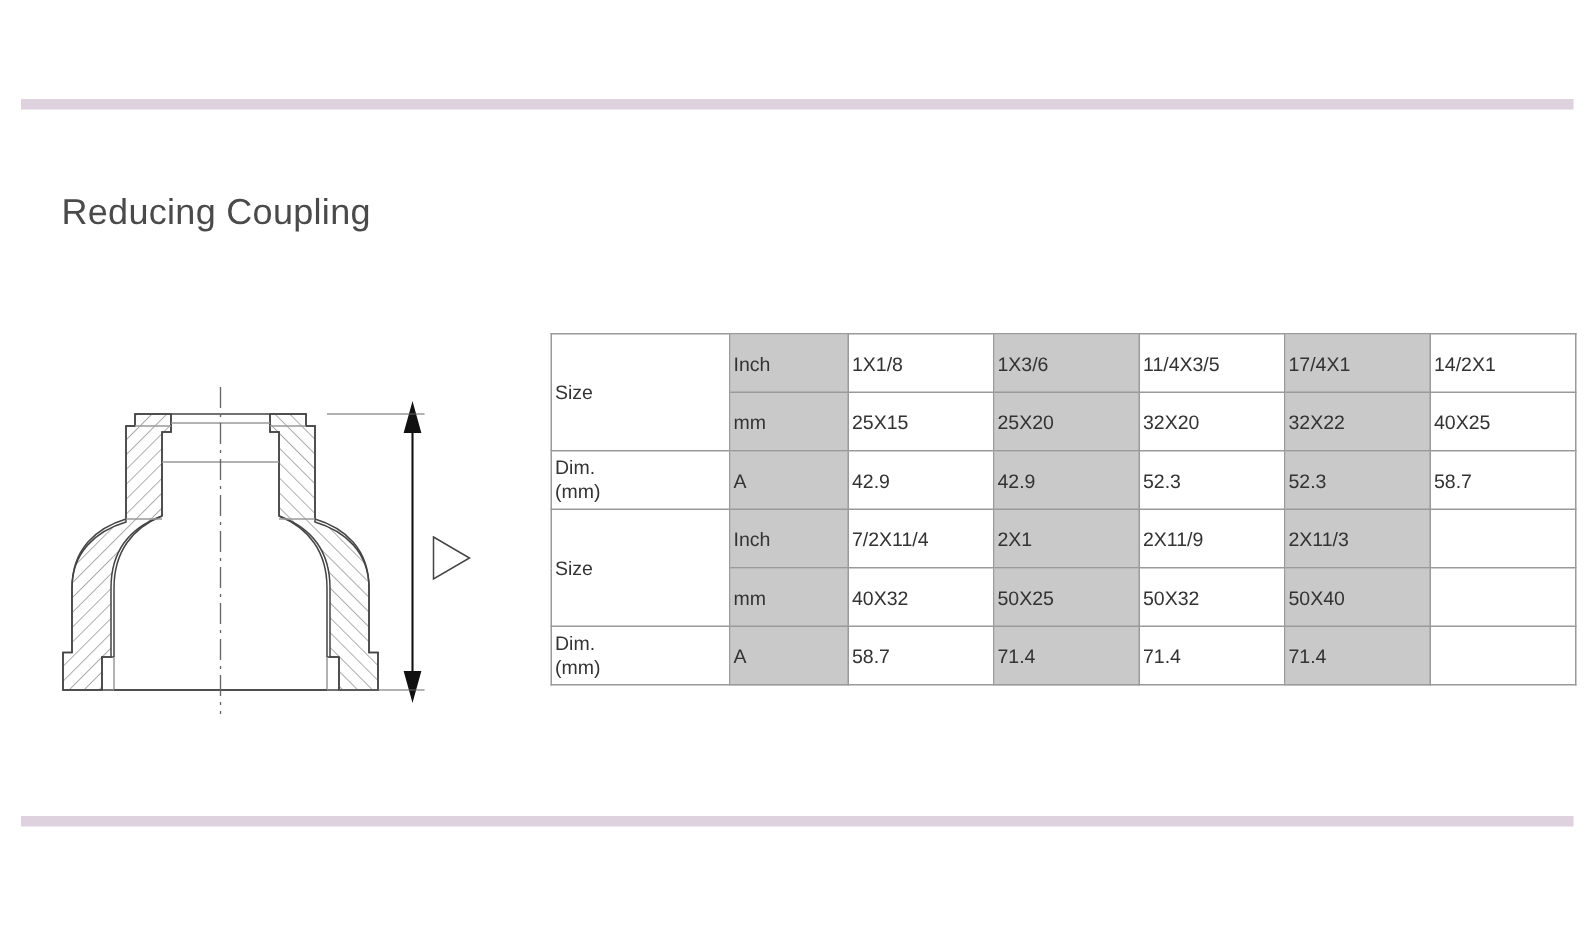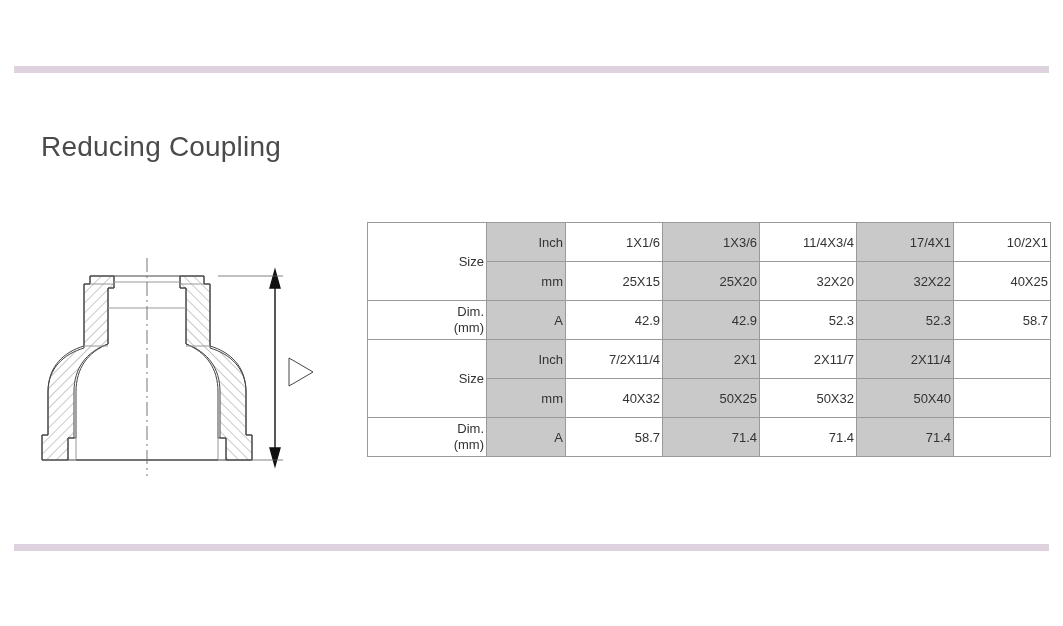--- a/index.html
+++ b/index.html
@@ -22,21 +22,21 @@
     height: 7px;
     background: #ded2de;
   }
   .rule.top { top: 66px; }
   .rule.bottom { top: 544px; }
 
   .page-title {
     position: absolute;
     left: 41px;
     top: 112px;
-    font-size: 28px;
+    font-size: 24px;
     font-weight: normal;
     color: #4a4a4a;
     letter-spacing: 0.2px;
     white-space: nowrap;
   }
 
   
   .drawing {
     position: absolute;
     left: 28px;
@@ -51,21 +51,21 @@
     position: absolute;
     left: 367px;
     top: 222px;
     border-collapse: collapse;
     table-layout: fixed;
     font-size: 13px;
     color: #333;
   }
   .spec-table td {
     border: 1px solid #9a9a9a;
-    text-align: right;
+    text-align: left;
     vertical-align: middle;
     height: 38px;
     padding: 0 2px;
     font-weight: normal;
     white-space: nowrap;
   }
   .c-label { width: 119px; }
   .c-sub   { width: 79px; }
   .c-d     { width: 97px; }
   .shaded  { background: #c9c9c9; }
@@ -150,25 +150,25 @@
       <col class="c-d">
       <col class="c-d">
       <col class="c-d">
       <col class="c-d">
   </colgroup>
   <tbody>
 
     <tr>
       <td class="plain" rowspan="2">Size</td>
       <td class="shaded">Inch</td>
-      <td class="plain">1X1/6</td>
+      <td class="plain">1X1/8</td>
       <td class="shaded">1X3/6</td>
-      <td class="plain">11/4X3/4</td>
+      <td class="plain">11/4X3/5</td>
       <td class="shaded">17/4X1</td>
-      <td class="plain">10/2X1</td>
+      <td class="plain">14/2X1</td>
     </tr>
     <tr>
       <td class="shaded">mm</td>
       <td class="plain">25X15</td>
       <td class="shaded">25X20</td>
       <td class="plain">32X20</td>
       <td class="shaded">32X22</td>
       <td class="plain">40X25</td>
     </tr>
     <tr>
@@ -182,22 +182,22 @@
       <td class="plain tall">52.3</td>
       <td class="shaded tall">52.3</td>
       <td class="plain tall">58.7</td>
     </tr>
 
     <tr>
       <td class="plain" rowspan="2">Size</td>
       <td class="shaded">Inch</td>
       <td class="plain">7/2X11/4</td>
       <td class="shaded">2X1</td>
-      <td class="plain">2X11/7</td>
-      <td class="shaded">2X11/4</td>
+      <td class="plain">2X11/9</td>
+      <td class="shaded">2X11/3</td>
       <td class="plain"></td>
     </tr>
     <tr>
       <td class="shaded">mm</td>
       <td class="plain">40X32</td>
       <td class="shaded">50X25</td>
       <td class="plain">50X32</td>
       <td class="shaded">50X40</td>
       <td class="plain"></td>
     </tr>

